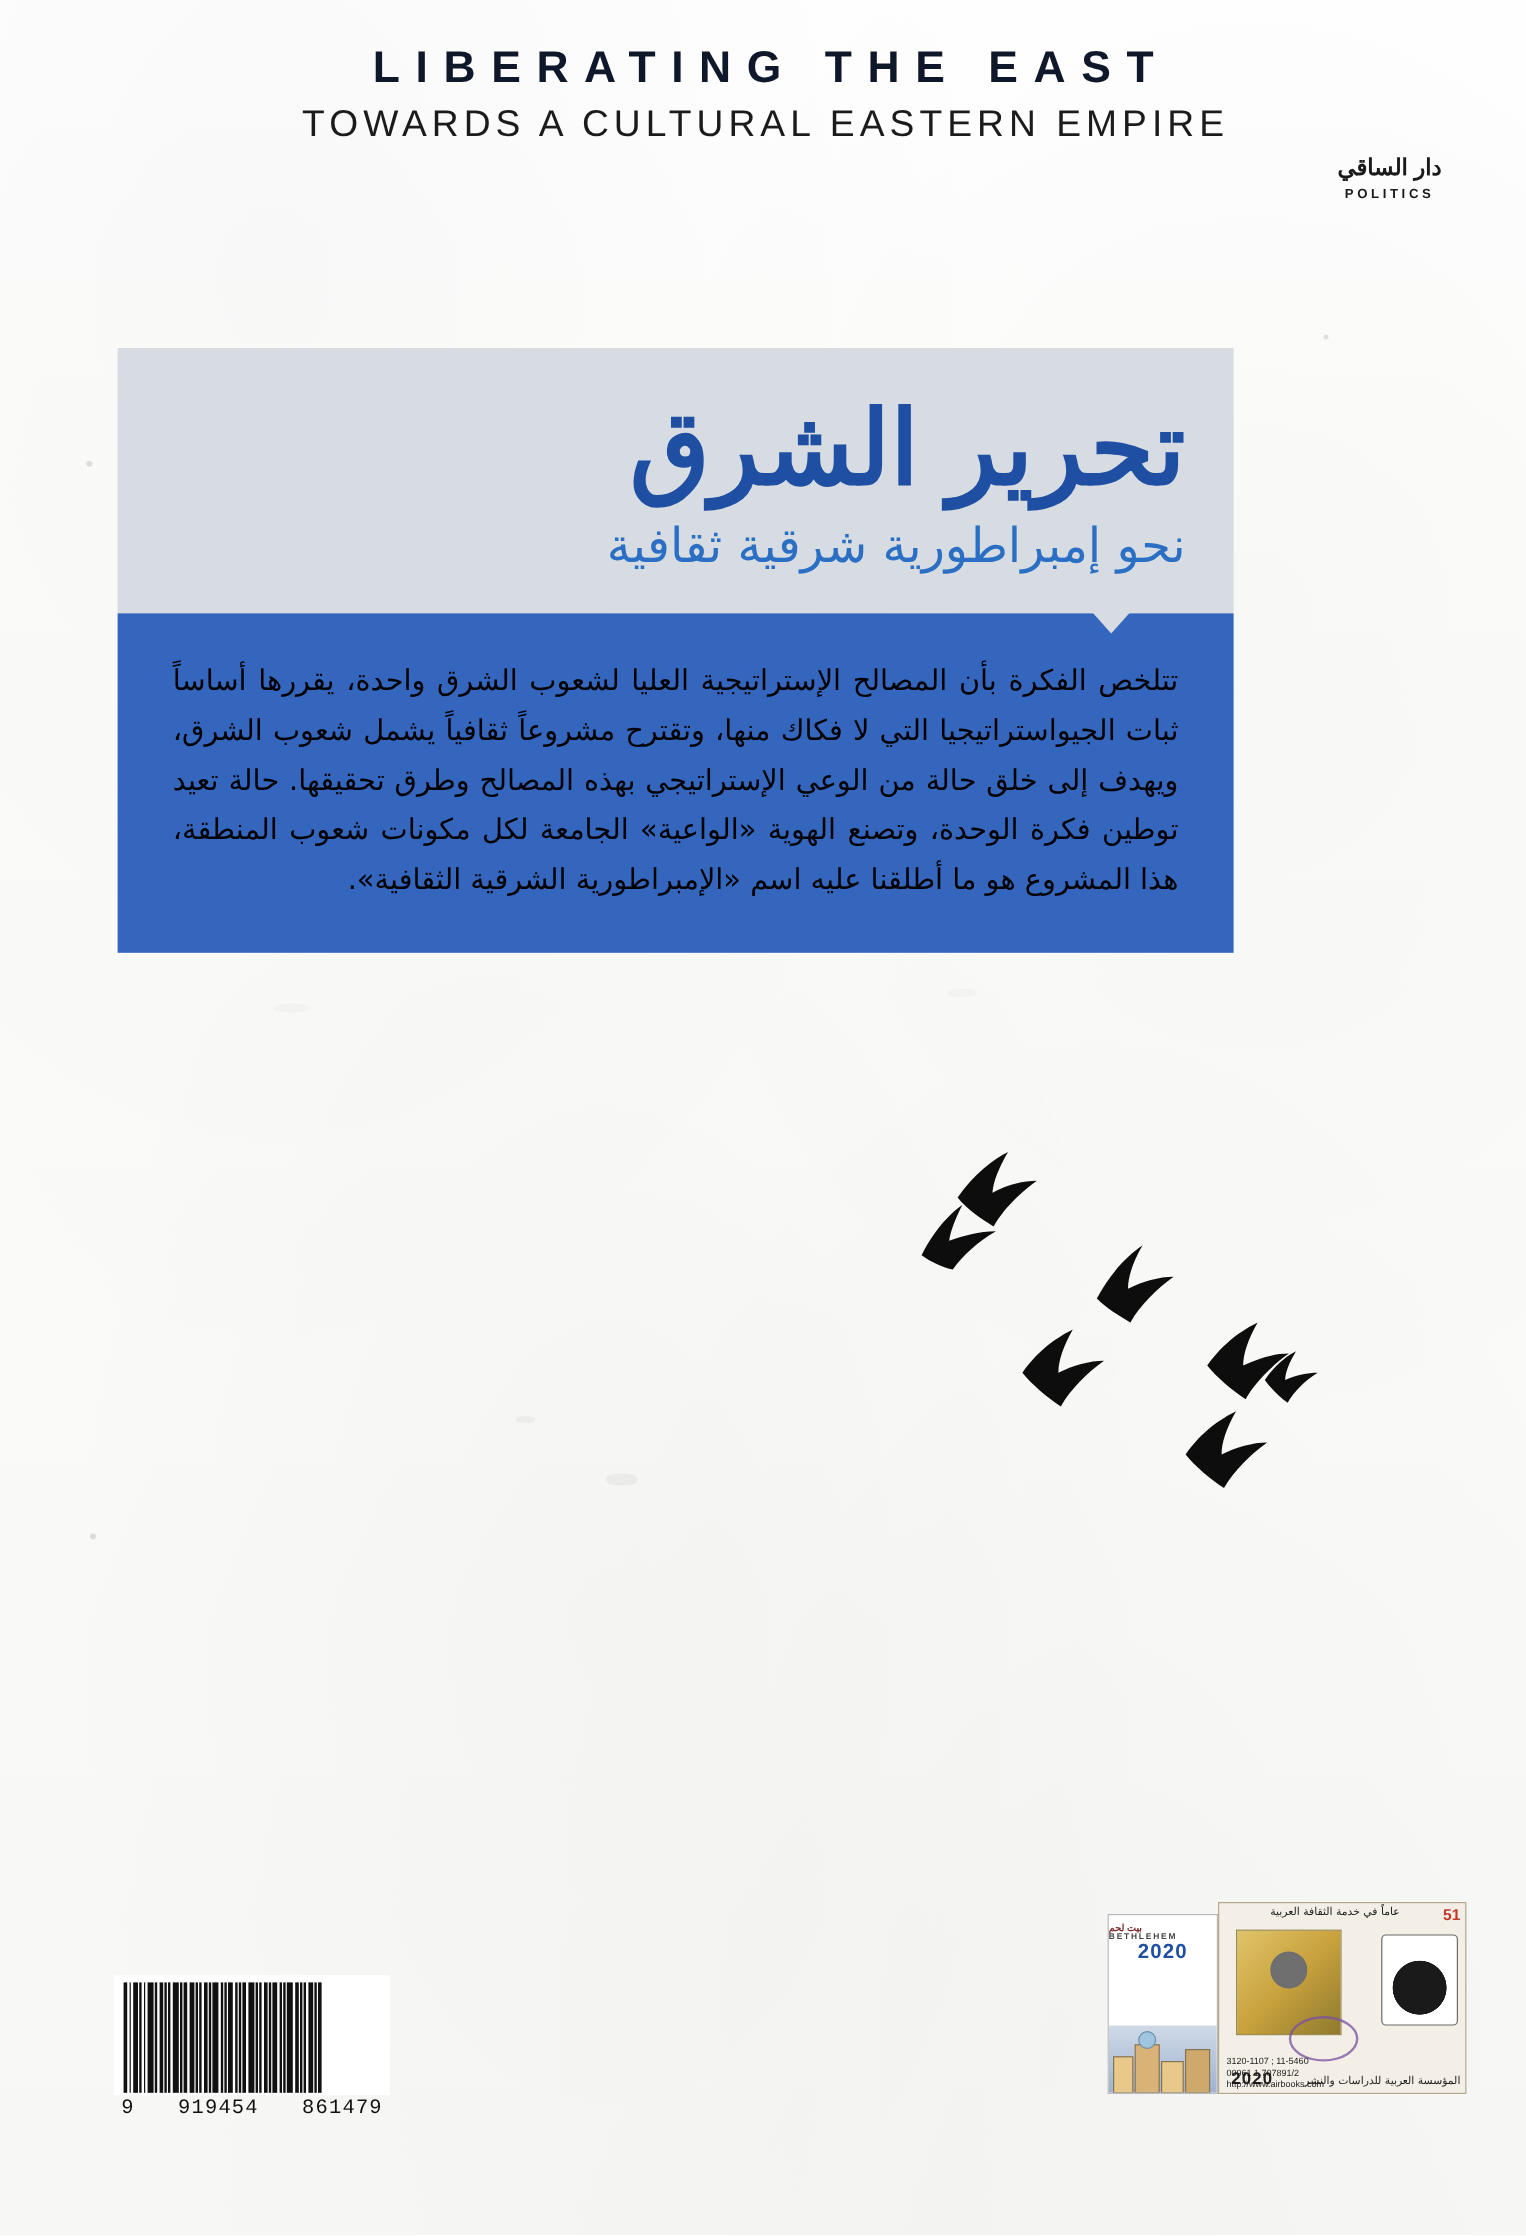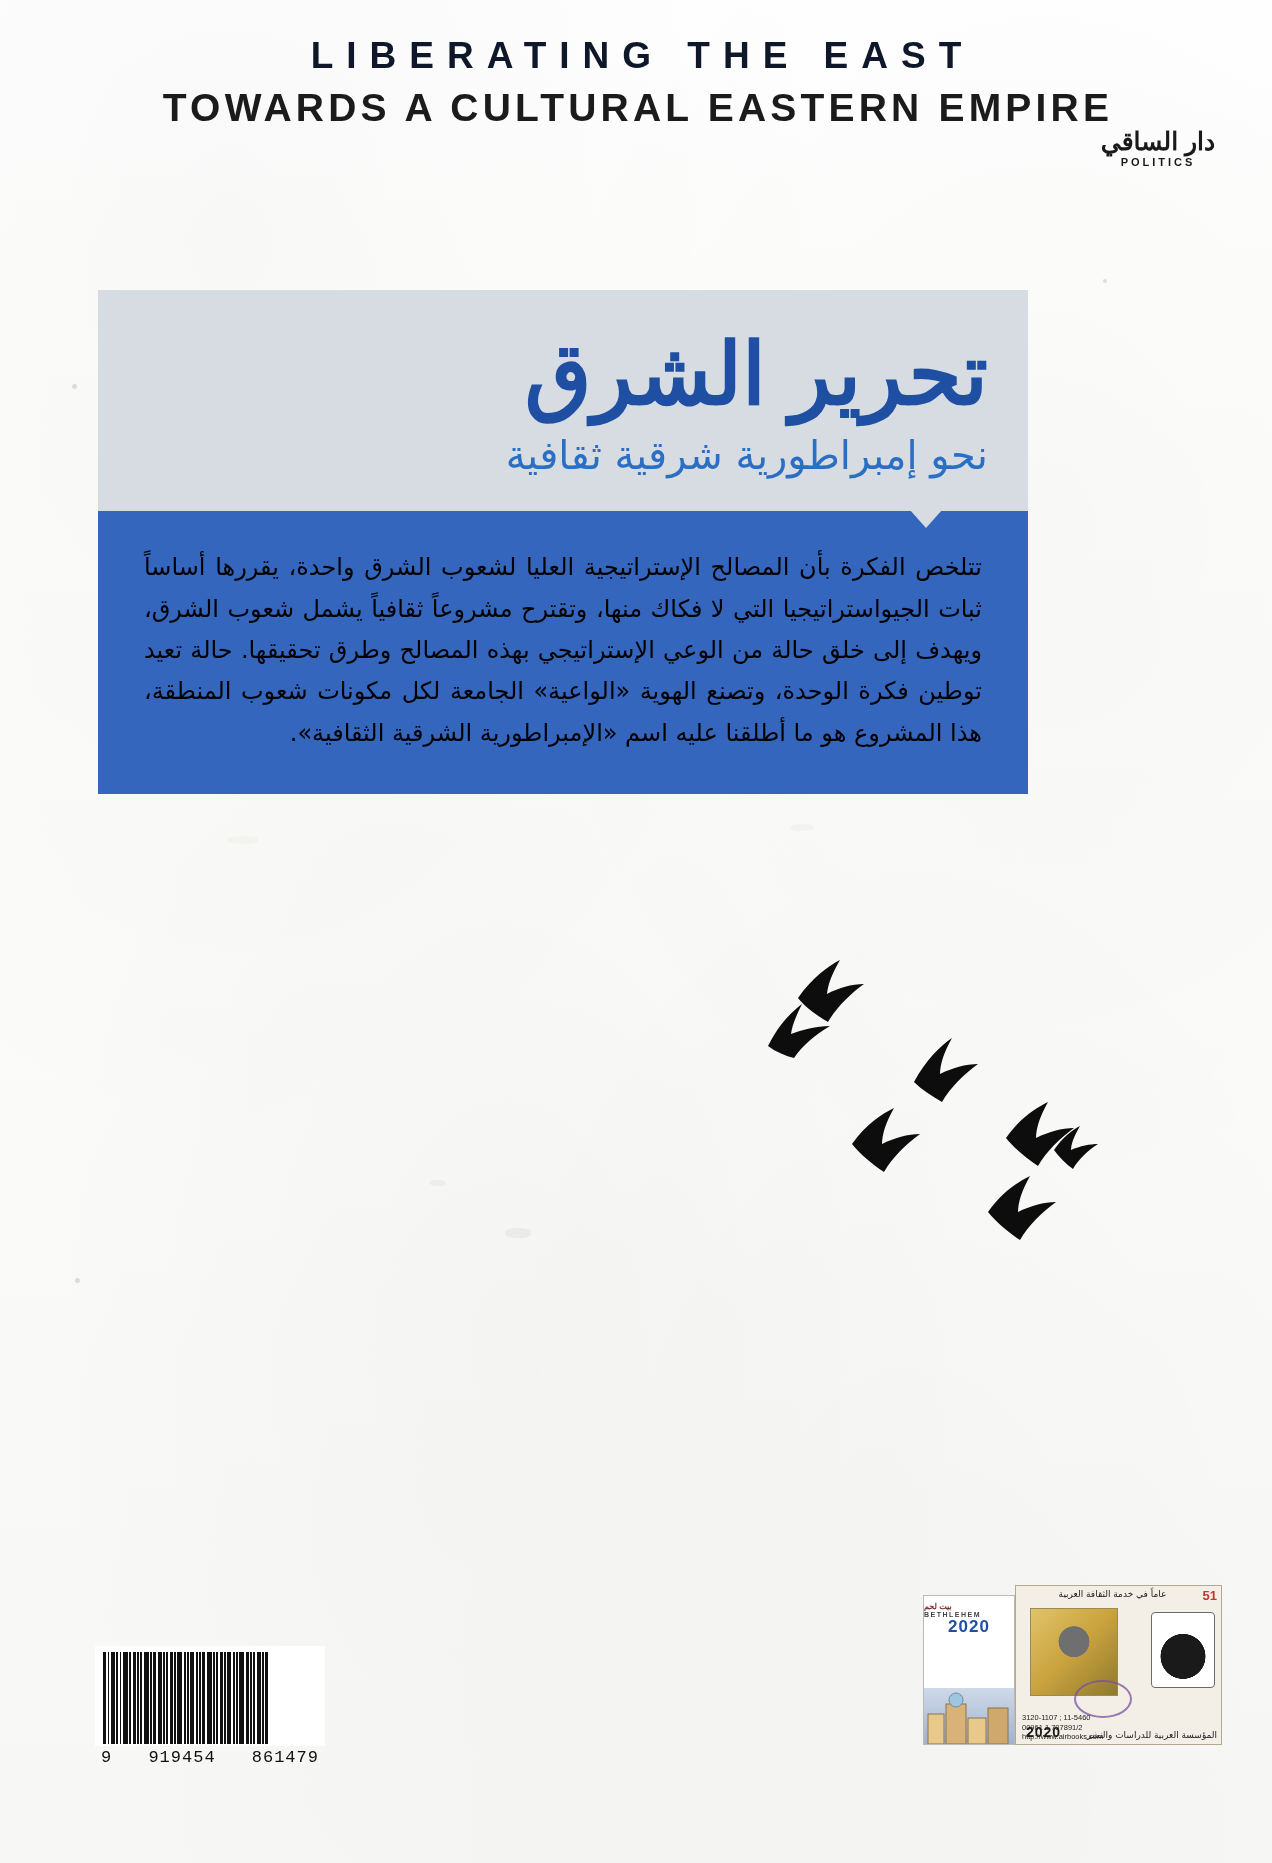--- a/index.html
+++ b/index.html
@@ -46,43 +46,43 @@
   .title-en-main {
     font-size: 37px;
     font-weight: bold;
     letter-spacing: 13px;
     color: #0f172a;
     white-space: nowrap;
     line-height: 1.18;
     padding-left: 13px;
   }
   .title-en-sub {
-    font-size: 39px;
-    font-weight: bold;
+    font-size: 31px;
+    font-weight: normal;
     letter-spacing: 4.2px;
     color: #1b1b1b;
     white-space: nowrap;
     line-height: 1.25;
     margin-top: 6px;
     padding-left: 4px;
   }
 
   
   .pub-logo {
     position: absolute;
     top: 128px;
     right: 44px;
     width: 140px;
     text-align: center;
   }
   .pub-logo-mark {
     display: block;
     height: 26px;
     line-height: 26px;
-    font-size: 25px;
+    font-size: 19px;
     font-weight: bold;
     color: #1a1a1a;
     letter-spacing: 0px;
     direction: rtl;
   }
   .pub-logo-sub {
     display: block;
     font-size: 11px;
     font-weight: bold;
     letter-spacing: 3px;

